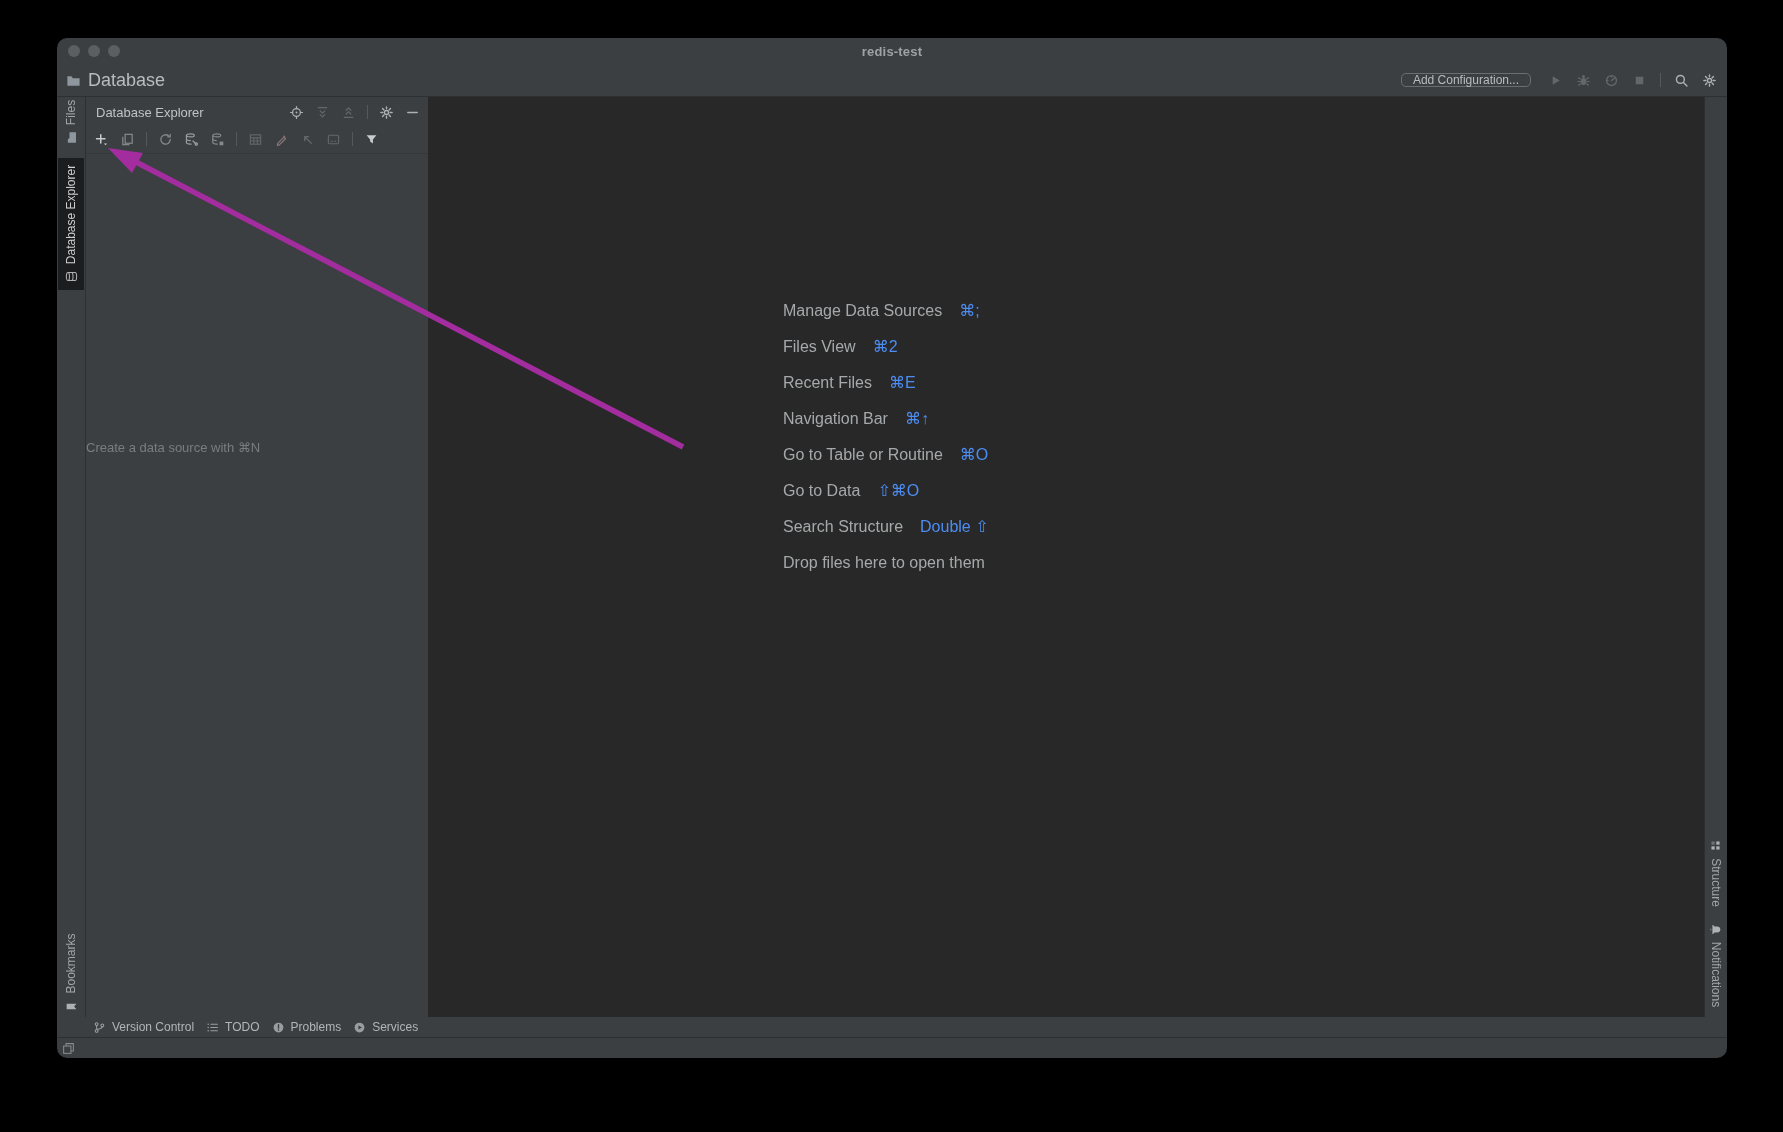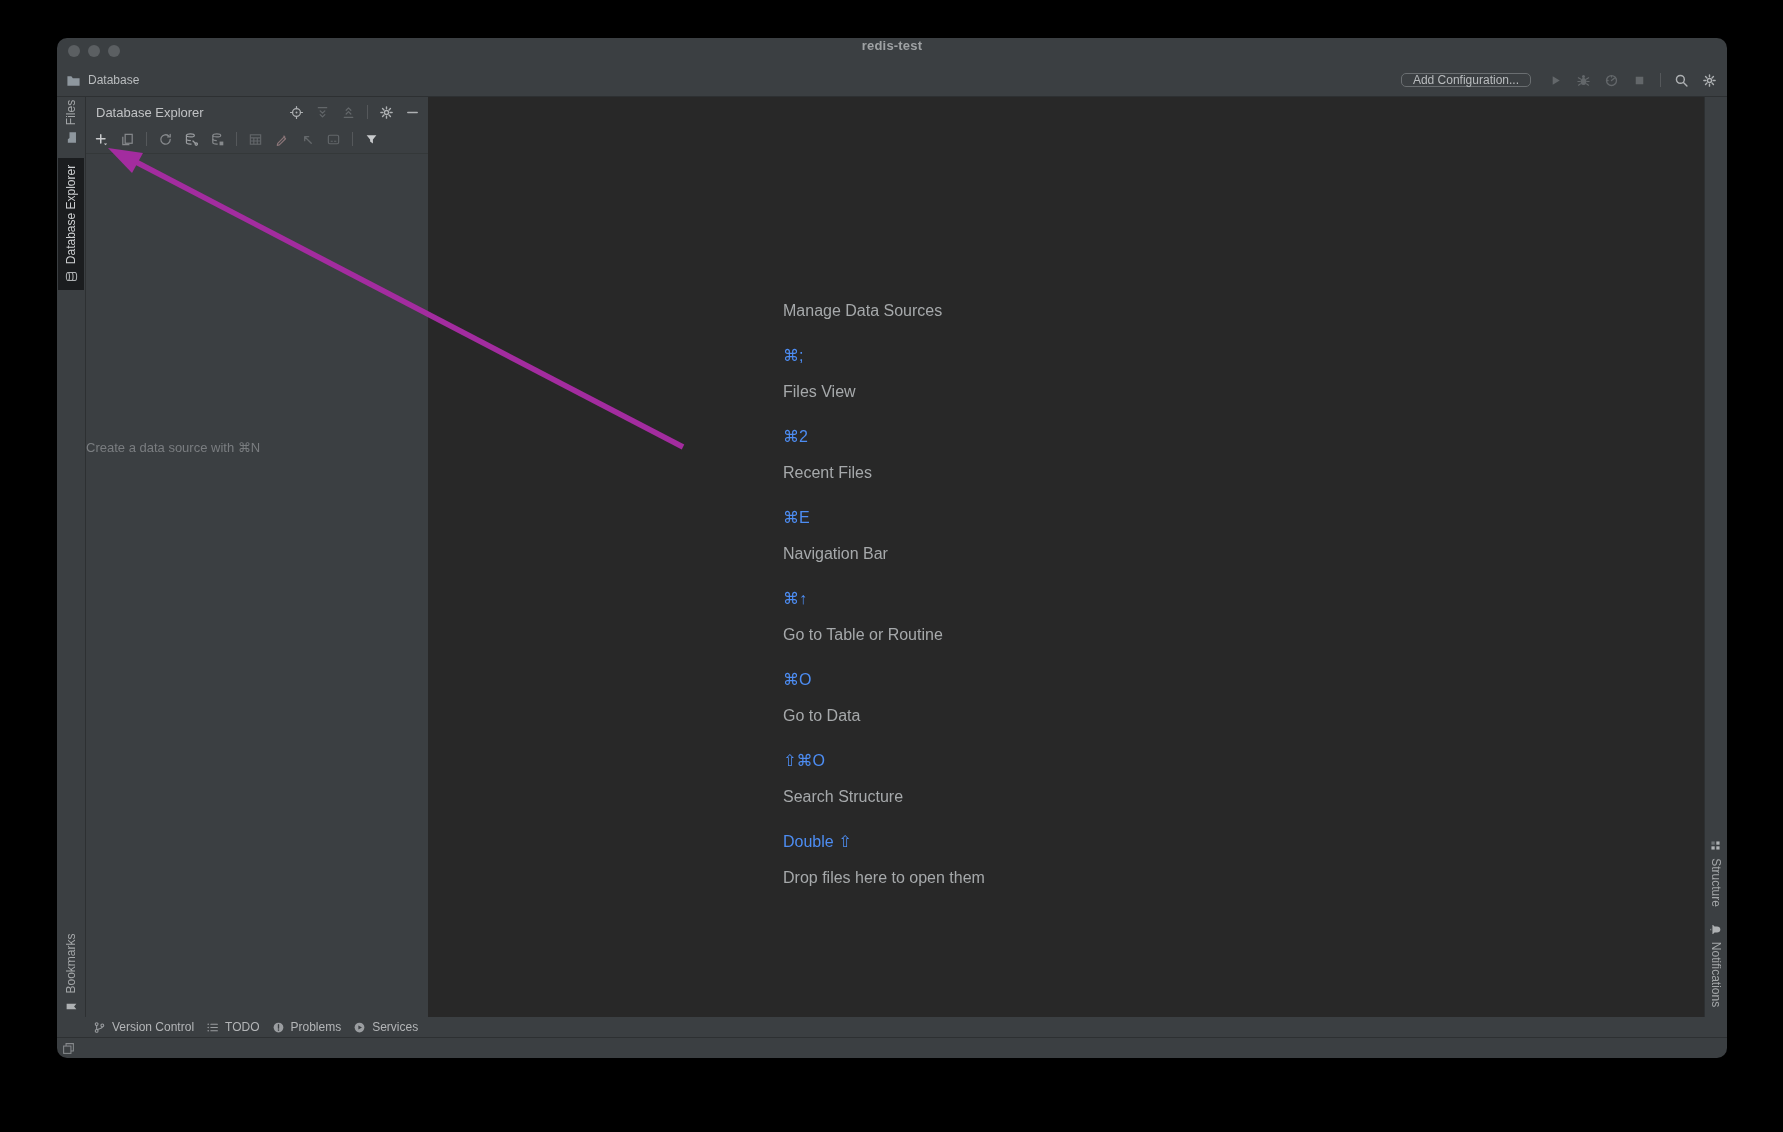--- a/index.html
+++ b/index.html
@@ -8,28 +8,28 @@
     background:#000;
     font-family:"Liberation Sans","DejaVu Sans",sans-serif;
     -webkit-font-smoothing:antialiased;
   }
   .window{
     position:absolute;left:57px;top:38px;width:1670px;height:1020px;
     background:var(--chrome);border-radius:10px;overflow:hidden;
     display:flex;flex-direction:column;
   }
   
-  .titlebar{height:26px;flex:none;position:relative;display:flex;}
+  .titlebar{height:26px;flex:none;position:relative;display:flex;align-items:center;}
   .lights{position:absolute;left:11px;top:0;height:100%;display:flex;align-items:center;gap:8px;}
   .light{width:12px;height:12px;border-radius:50%;background:#5b5f62;}
   .window-title{width:100%;text-align:center;font-size:13px;font-weight:bold;color:#9fa2a4;letter-spacing:.2px;}
   
   .navbar{height:32px;flex:none;display:flex;align-items:center;padding:0 10px 0 9px;border-bottom:1px solid var(--border);}
   .nav-left{display:flex;align-items:center;gap:7px;}
-  .breadcrumb{font-size:12px;color:#b9bcbe;}
+  .breadcrumb{font-size:18px;color:#b9bcbe;}
   .nav-right{margin-left:auto;display:flex;align-items:center;gap:13px;}
   .add-config{height:14px;padding:0 11px;border:1px solid var(--btn-border);border-radius:5px;
     color:#b9bcbe;font-size:12px;display:flex;align-items:center;background:transparent;margin-right:4px;}
   
   .main{flex:1;display:flex;min-height:0;}
   .stripe-left{width:28px;flex:none;position:relative;border-right:1px solid var(--border);}
   .stripe-right{width:22px;flex:none;position:relative;border-left:1px solid var(--border);}
   .vtab{position:absolute;display:flex;align-items:center;justify-content:center;gap:6px;
     font-size:12px;color:#a4a7a9;white-space:nowrap;height:26px;}
   .vtab.rot-l{transform:rotate(-90deg);}
@@ -38,21 +38,21 @@
   
   .panel{width:342px;flex:none;display:flex;flex-direction:column;background:var(--panel-bg);}
   .panel-header{height:26px;flex:none;display:flex;align-items:center;padding:2px 8px 0 10px;gap:11px;}
   .panel-title{font-size:13px;color:#c0c2c4;margin-right:auto;}
   .panel-toolbar{height:28px;flex:none;display:flex;align-items:center;gap:11px;padding:0 6px 0 8px;border-bottom:1px solid #343839;}
   .panel-body{flex:1;position:relative;}
   .empty-hint{position:absolute;top:286px;left:0;width:100%;text-align:left;font-size:13px;color:var(--hint-text);}
   
   .editor{flex:1;background:var(--editor-bg);position:relative;}
   .shortcuts{position:absolute;left:355px;top:196px;}
-  .sc-row{display:flex;gap:9px;font-size:16px;line-height:36px;flex-direction:column;}
+  .sc-row{display:flex;gap:17px;font-size:16px;line-height:36px;}
   .sc-label{color:#a6a9ab;}
   .sc-keys{color:var(--shortcut-blue);}
   
   .bottombar{height:20px;flex:none;display:flex;align-items:center;gap:12px;padding-left:36px;
     font-size:12px;color:#b3b5b7;border-bottom:1px solid var(--border);}
   .bb-item{display:flex;align-items:center;gap:6px;}
   .statusbar{height:20px;flex:none;display:flex;align-items:center;padding:0 5px;}
   
   .ic{display:inline-flex;align-items:center;justify-content:center;color:var(--icon);}
   .ic svg{width:15px;height:15px;display:block;}

